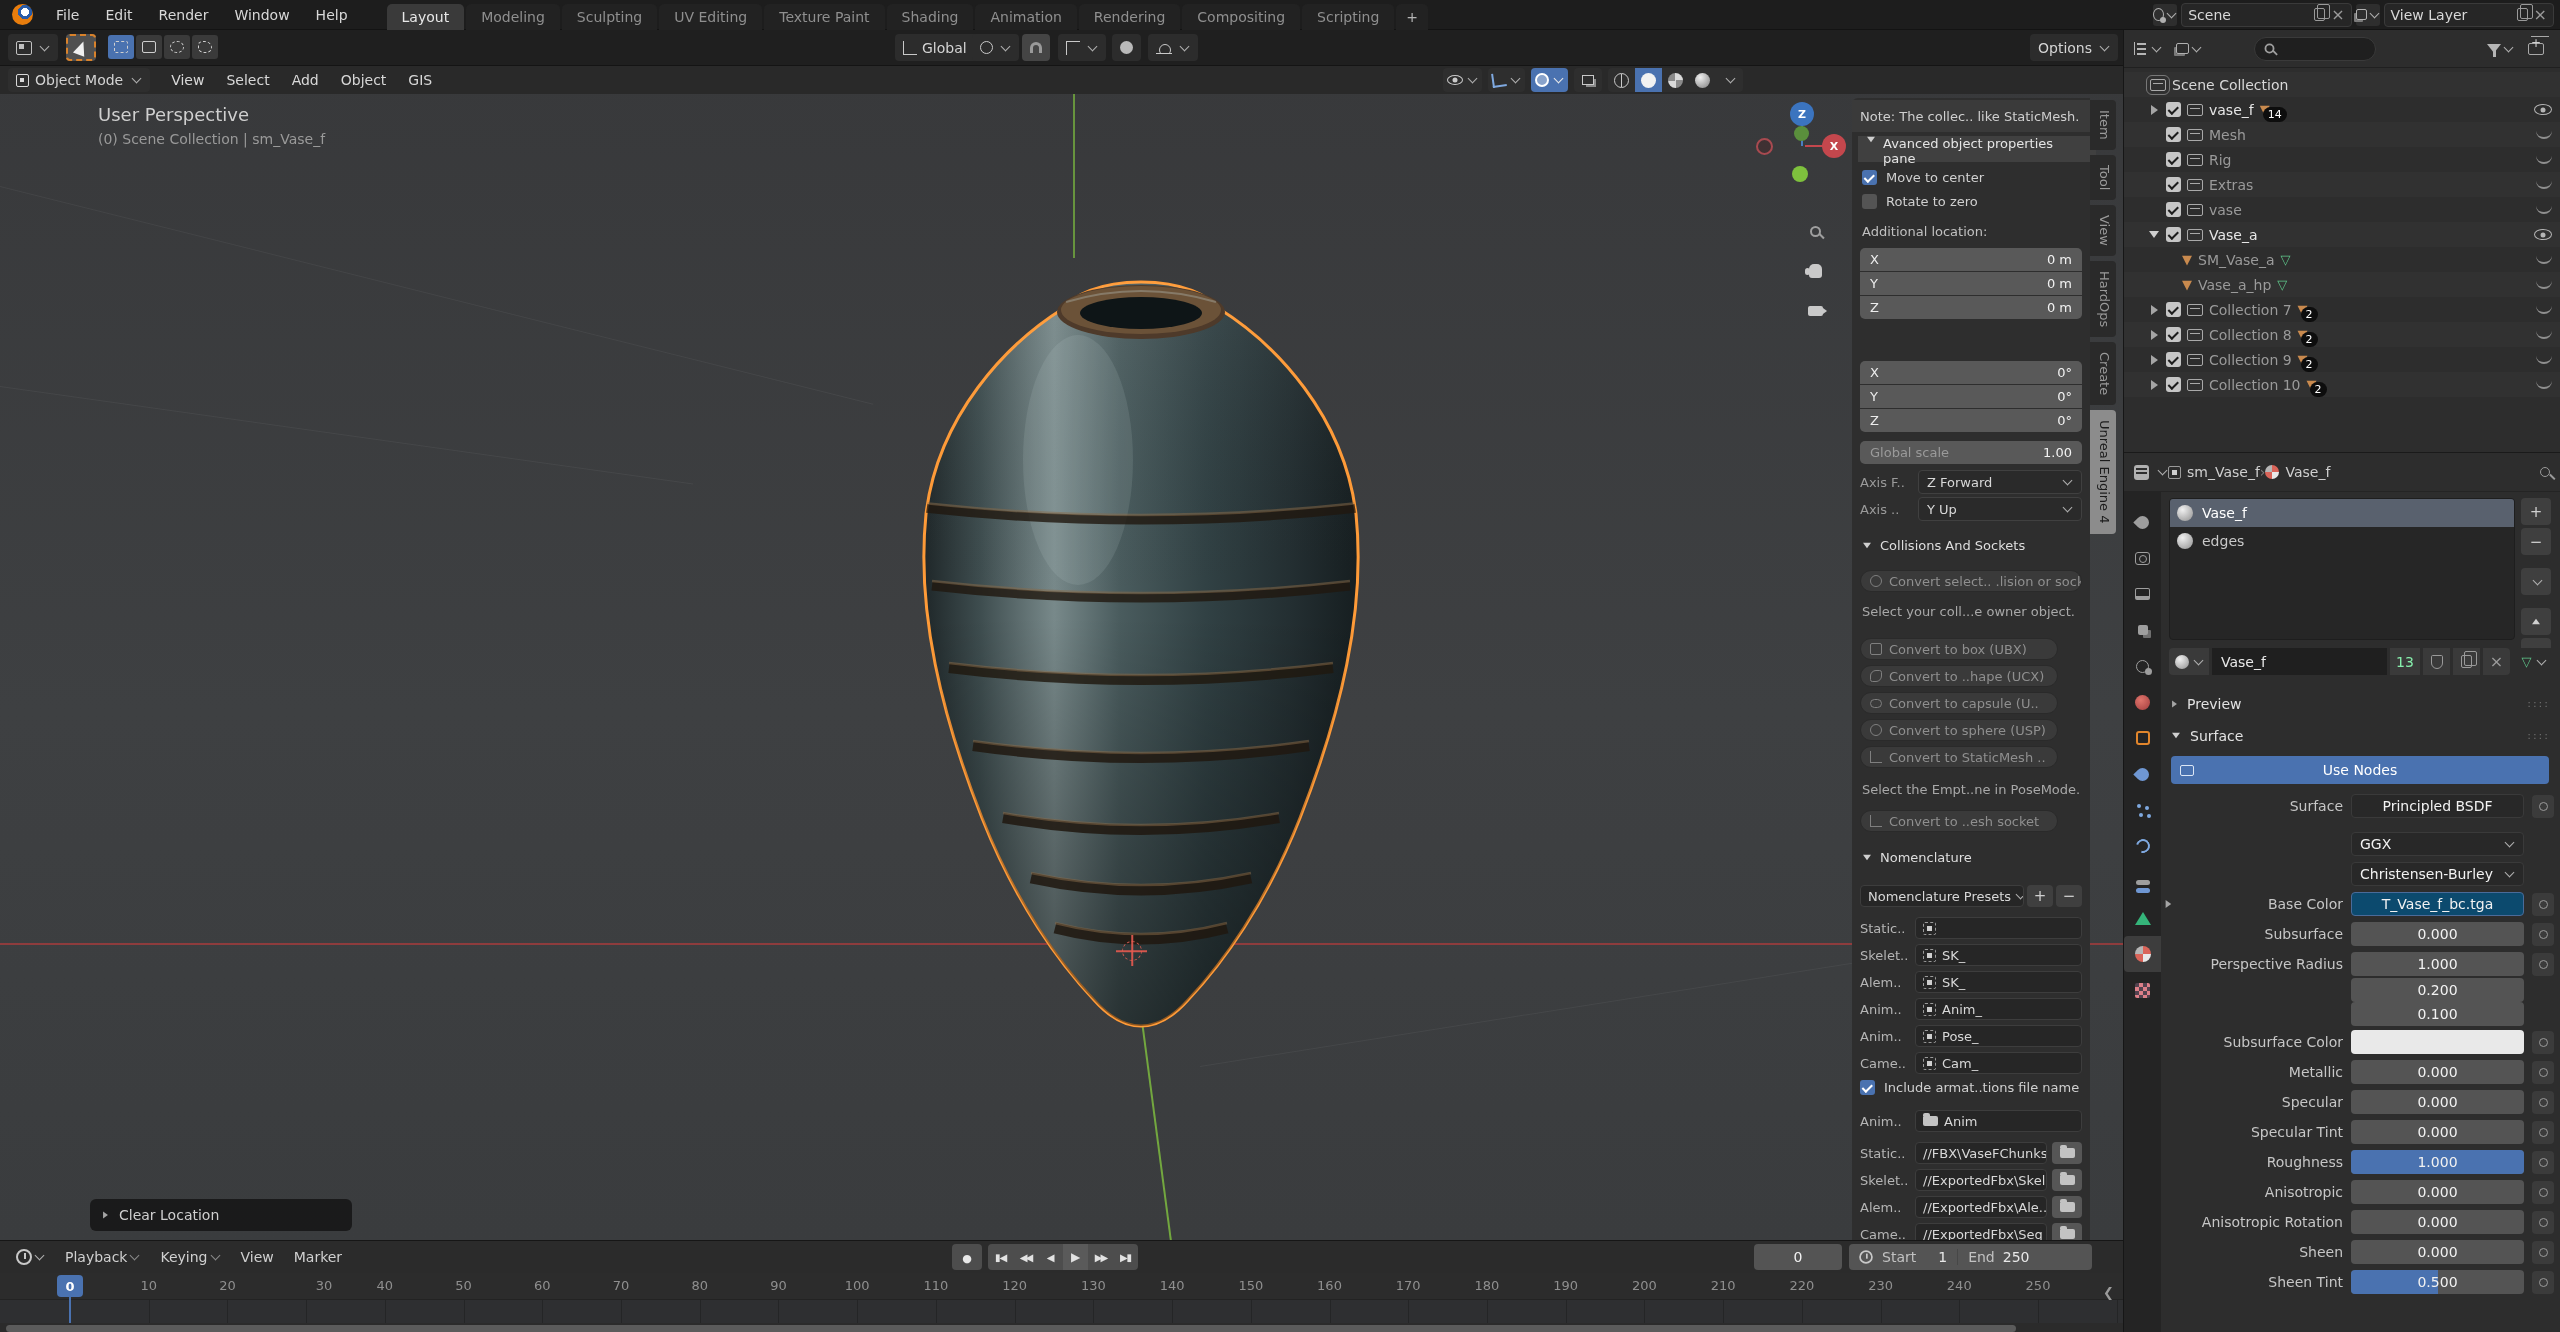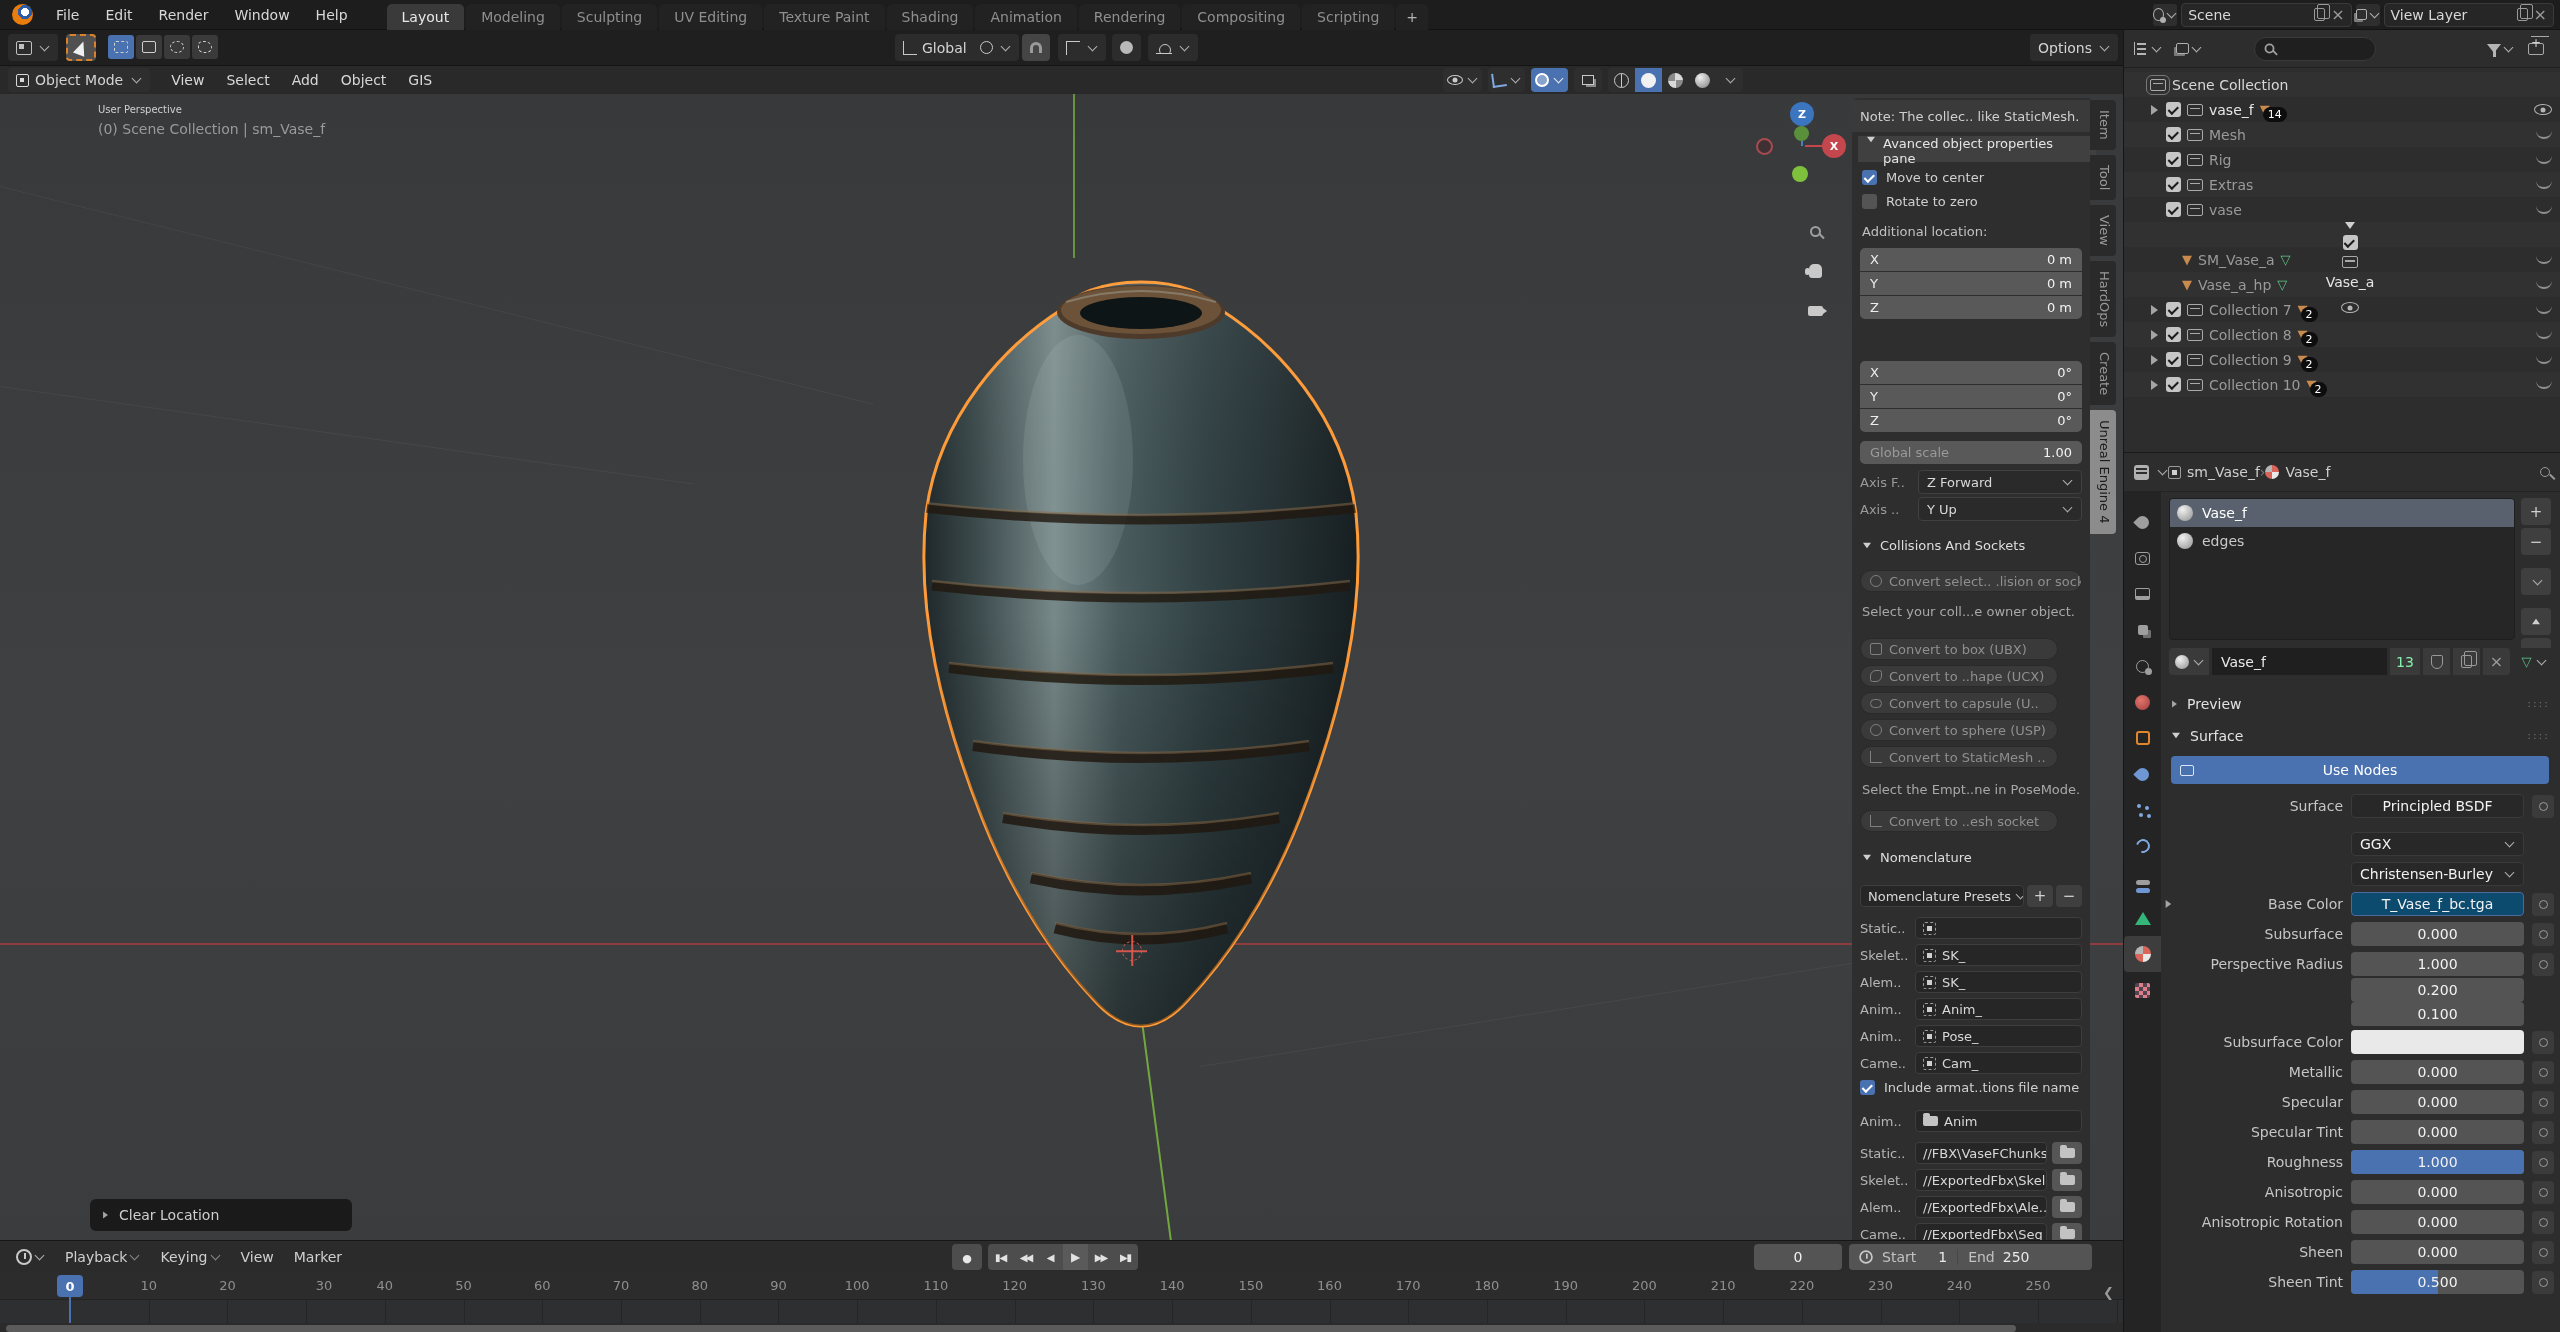--- a/index.html
+++ b/index.html
@@ -92,21 +92,21 @@
 .ball.wire{border:1.5px solid #c9c9c9;background:linear-gradient(90deg,transparent 45%,#c9c9c9 45% 55%,transparent 55%)}
 .ball.solid{background:#f2f2f2}
 .ball.mat{background:conic-gradient(#d9d9d9 0 25%,#8a8a8a 0 50%,#d9d9d9 0 75%,#8a8a8a 0)}
 .ball.rend{background:radial-gradient(circle at 35% 30%,#efefef,#7d7d7d)}
 .eyeglyph{width:16px;height:10px;border:1.6px solid #c9c9c9;border-radius:50%;position:relative}
 .eyeglyph::after{content:"";position:absolute;left:50%;top:50%;transform:translate(-50%,-50%);width:5px;height:5px;border-radius:50%;background:#c9c9c9}
 .gizico{width:14px;height:14px;border-left:2px solid #7fa9e0;border-bottom:2px solid #7fa9e0;transform:rotate(-8deg)}
 .ovlico{width:14px;height:14px;border-radius:50%;border:2px solid #fff;background:rgba(255,255,255,.35)}
 .xrayico{width:12px;height:10px;border:1.5px solid #c9c9c9;box-shadow:3px 3px 0 -1px #8a8a8a}
 #vp-text{position:absolute;left:98px;top:38px;z-index:5}
-#vp-text .l1{color:#cfcfcf;font-size:10px}
+#vp-text .l1{color:#cfcfcf;font-size:18px}
 #vp-text .l2{color:#9a9a9a;font-size:14px;margin-top:6px}
 .axis-red{position:absolute;left:0;top:877px;width:2123px;height:2px;background:#a33c3c;opacity:.8}
 .axis-green-top{position:absolute;left:1073px;top:28px;width:2px;height:164px;background:#6d9f3e;opacity:.9}
 .axis-green-bot{position:absolute;left:1139px;top:940px;width:2px;height:240px;background:#79b23f;opacity:.9;transform:rotate(-7.5deg);transform-origin:top center}
 .gridline{position:absolute;background:#ffffff;opacity:.05;height:1px}
 
 #gizmo{position:absolute;left:1752px;top:34px;width:96px;height:96px;z-index:6}
 #gizmo .stem{position:absolute;background:#4a7ec2;width:2px;height:22px;left:49px;top:24px}
 #gizmo .stemx{position:absolute;background:#c4474d;height:2px;width:20px;left:53px;top:45px}
 .gz{position:absolute;border-radius:50%;display:flex;align-items:center;justify-content:center;font-size:11px;font-weight:bold;color:#fff}
@@ -886,21 +886,21 @@
           <span class="eyec"></span>
         </div>
         <div class="ol-row" style="padding-left: 24px;">
           <span class="ol-ex"></span>
           <span class="cb light"></span>
           <span class="colico"></span>
           <span class="ol-name">vase</span>
           <span class="flexspace"></span>
           <span class="eyec"></span>
         </div>
-        <div class="ol-row bright" style="padding-left: 24px; flex-direction: column;">
+        <div class="ol-row bright" style="padding-left: 24px;">
           <span class="ol-ex">
             <span class="tri-d"></span>
           </span>
           <span class="cb light"></span>
           <span class="colico"></span>
           <span class="ol-name">Vase_a</span>
           <span class="flexspace"></span>
           <span class="eyeo"></span>
         </div>
         <div class="ol-row" style="padding-left: 40px;">

